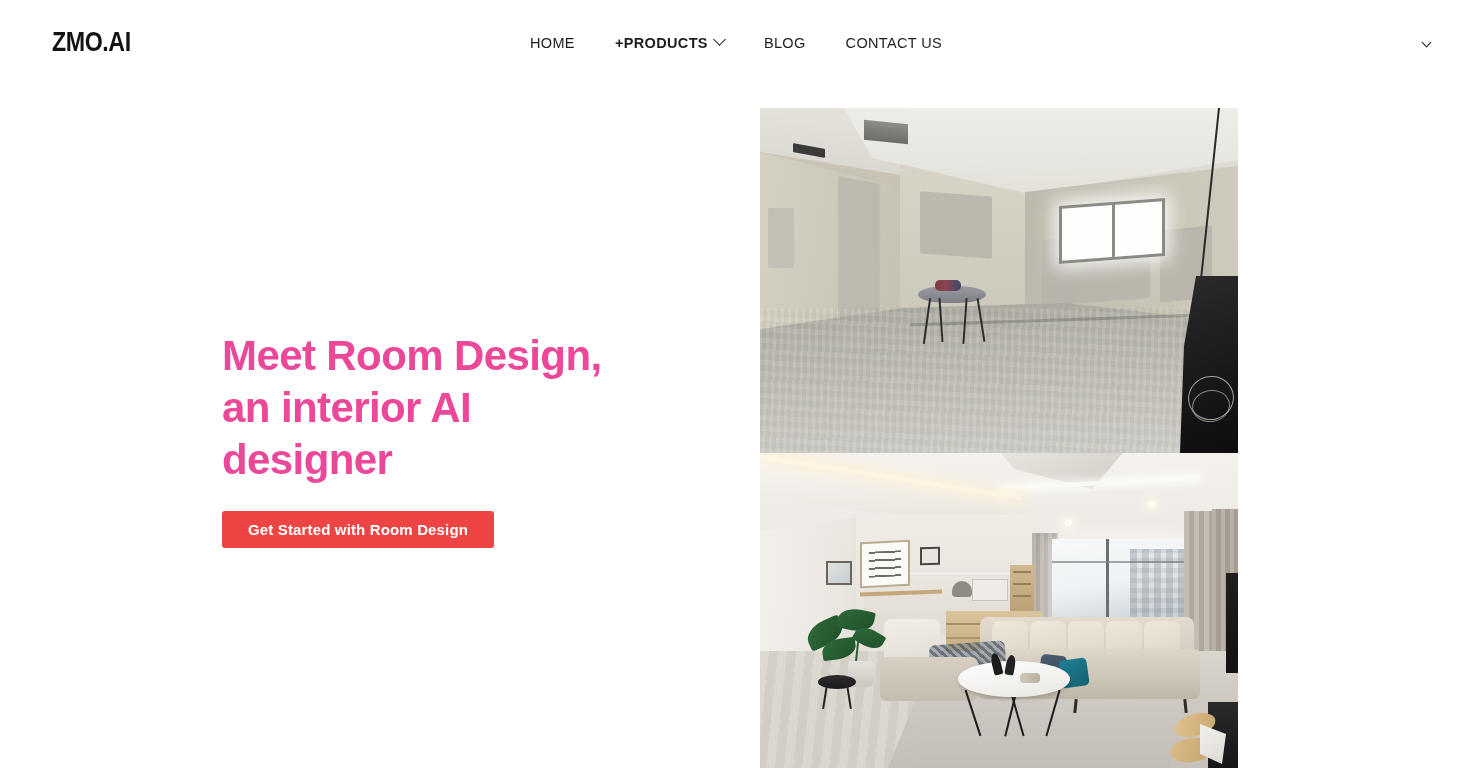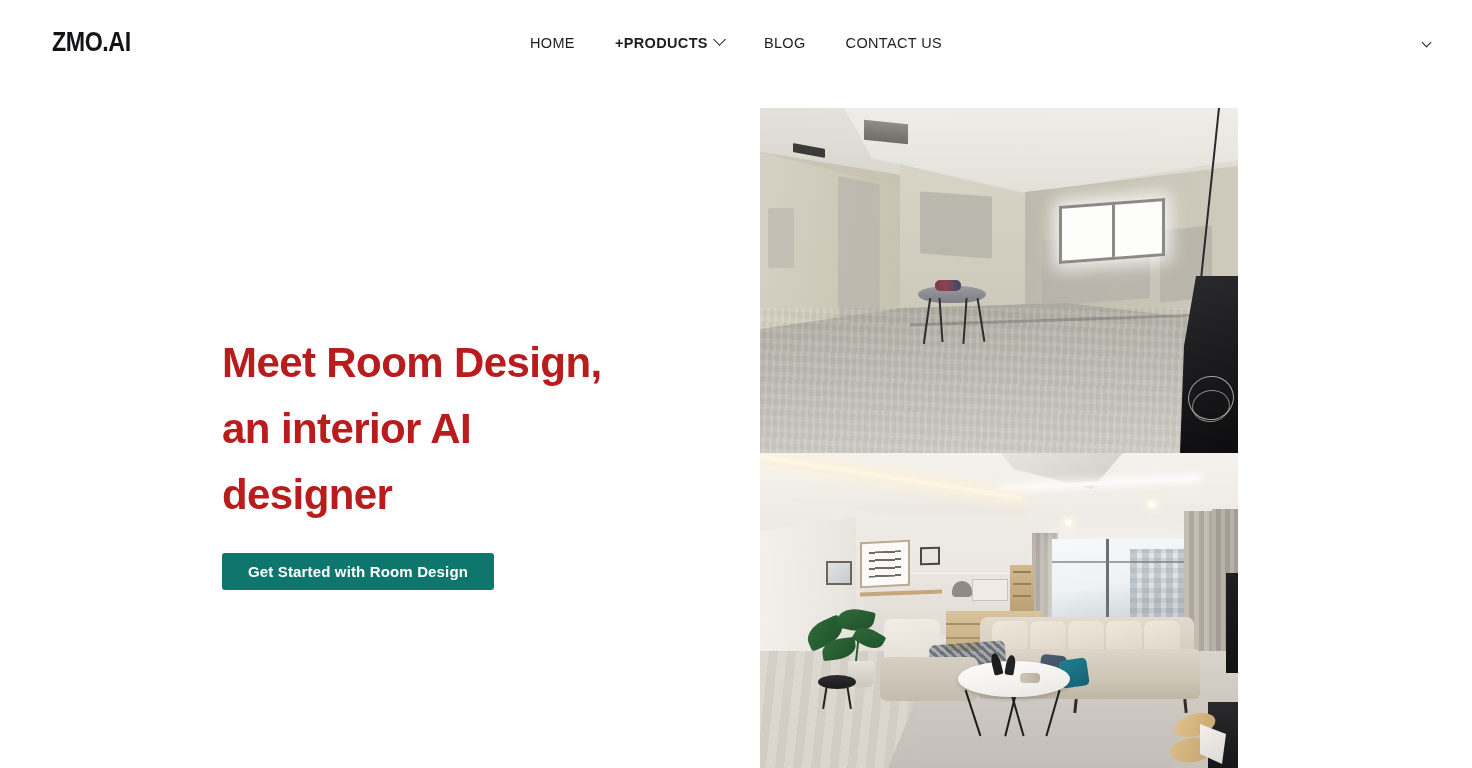--- a/index.html
+++ b/index.html
@@ -49,31 +49,31 @@
   }
   .lang-toggle .chev{
     width:7px; height:7px; border-width:1.5px; top:-2px;
   }
 
   
   .hero-copy{
     position:absolute; left:222px; top:330px; width:480px;
   }
   .hero-title{
-    font-size:42px; line-height:66px; font-weight:bold;
-    letter-spacing:-0.6px; color:#b91c1c; white-space:pre-line;
+    font-size:42px; line-height:52px; font-weight:bold;
+    letter-spacing:-0.6px; color:#ec4899; white-space:pre-line;
   }
   .hero-sub{
     margin-top:26px;
     font-size:17px; line-height:22px; font-weight:500;
     color:#1d2023; letter-spacing:0.1px;
   }
   .cta-button{
     display:inline-block; margin-top:25px;
-    background:#0f766e; color:#ffffff;
+    background:#ef4444; color:#ffffff;
     font-size:15px; font-weight:bold; letter-spacing:0.15px;
     padding:11px 26px; border:none; border-radius:3px;
     cursor:pointer; line-height:15px;
     font-family:"Liberation Sans", sans-serif;
   }
 
   
   .hero-media{
     position:absolute; left:760px; top:108px;
     width:478px; height:660px; overflow:hidden;

